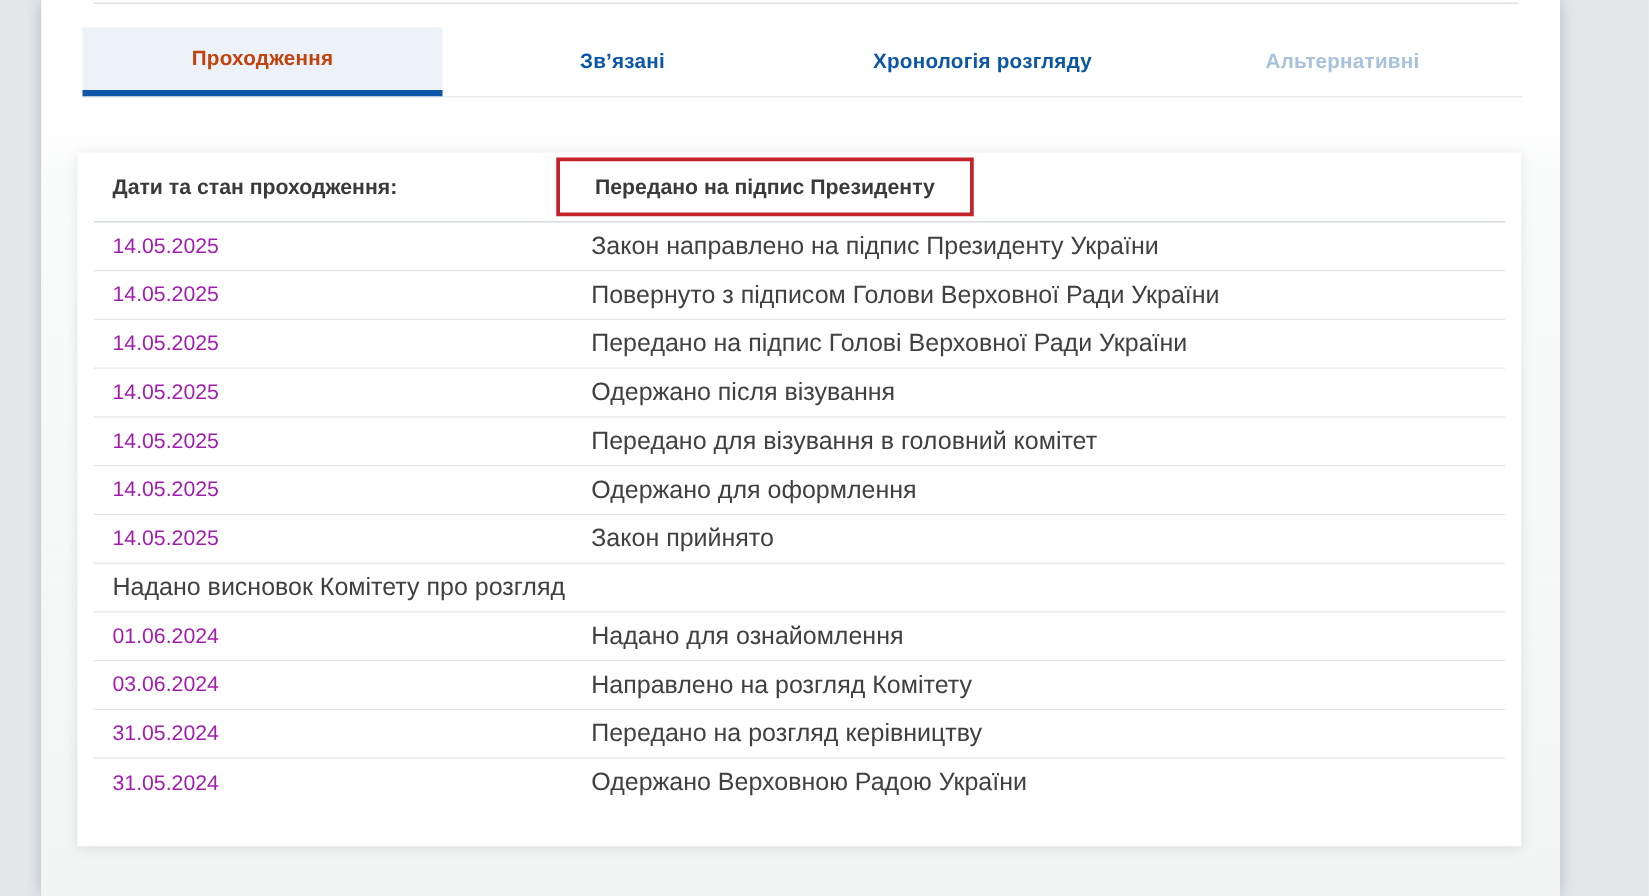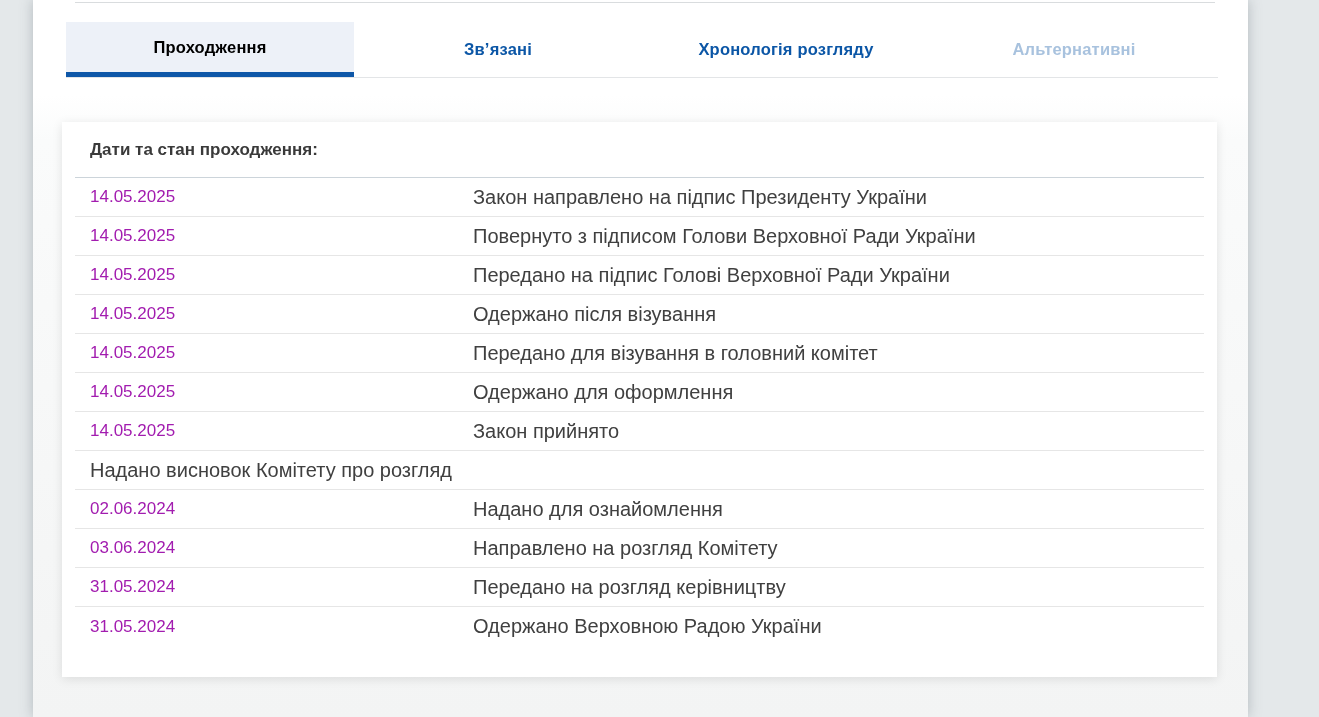--- a/index.html
+++ b/index.html
@@ -45,21 +45,21 @@
     justify-content: center;
     font-size: 16.5px;
     font-weight: bold;
     color: #0b56a6;
     cursor: pointer;
     letter-spacing: 0.2px;
     box-sizing: border-box;
   }
   .tab.active {
     background: #edf1f8;
-    color: #000000;
+    color: #c2410c;
     border-bottom: 5px solid #0e57a8;
   }
   .tab.disabled {
     color: #a8c2de;
     cursor: default;
   }
   .card {
     position: absolute;
     left: 29px;
     top: 122px;
@@ -127,20 +127,21 @@
   <div class="tabbar">
     <div class="tab active">Проходження</div>
     <div class="tab">Зв’язані</div>
     <div class="tab">Хронологія розгляду</div>
     <div class="tab disabled">Альтернативні</div>
   </div>
 
   <div class="card">
     <div class="thead">
       <div class="thead-label">Дати та стан проходження:</div>
+      <div class="status-box">Передано на підпис Президенту</div>
     </div>
 
     <div class="trow">
       <div class="cell-date">14.05.2025</div>
       <div class="cell-status">Закон направлено на підпис Президенту України</div>
     </div>
     <div class="trow">
       <div class="cell-date">14.05.2025</div>
       <div class="cell-status">Повернуто з підписом Голови Верховної Ради України</div>
     </div>
@@ -161,21 +162,21 @@
       <div class="cell-status">Одержано для оформлення</div>
     </div>
     <div class="trow">
       <div class="cell-date">14.05.2025</div>
       <div class="cell-status">Закон прийнято</div>
     </div>
     <div class="trow">
       <div class="cell-status">Надано висновок Комітету про розгляд</div>
     </div>
     <div class="trow">
-      <div class="cell-date">02.06.2024</div>
+      <div class="cell-date">01.06.2024</div>
       <div class="cell-status">Надано для ознайомлення</div>
     </div>
     <div class="trow">
       <div class="cell-date">03.06.2024</div>
       <div class="cell-status">Направлено на розгляд Комітету</div>
     </div>
     <div class="trow">
       <div class="cell-date">31.05.2024</div>
       <div class="cell-status">Передано на розгляд керівництву</div>
     </div>

